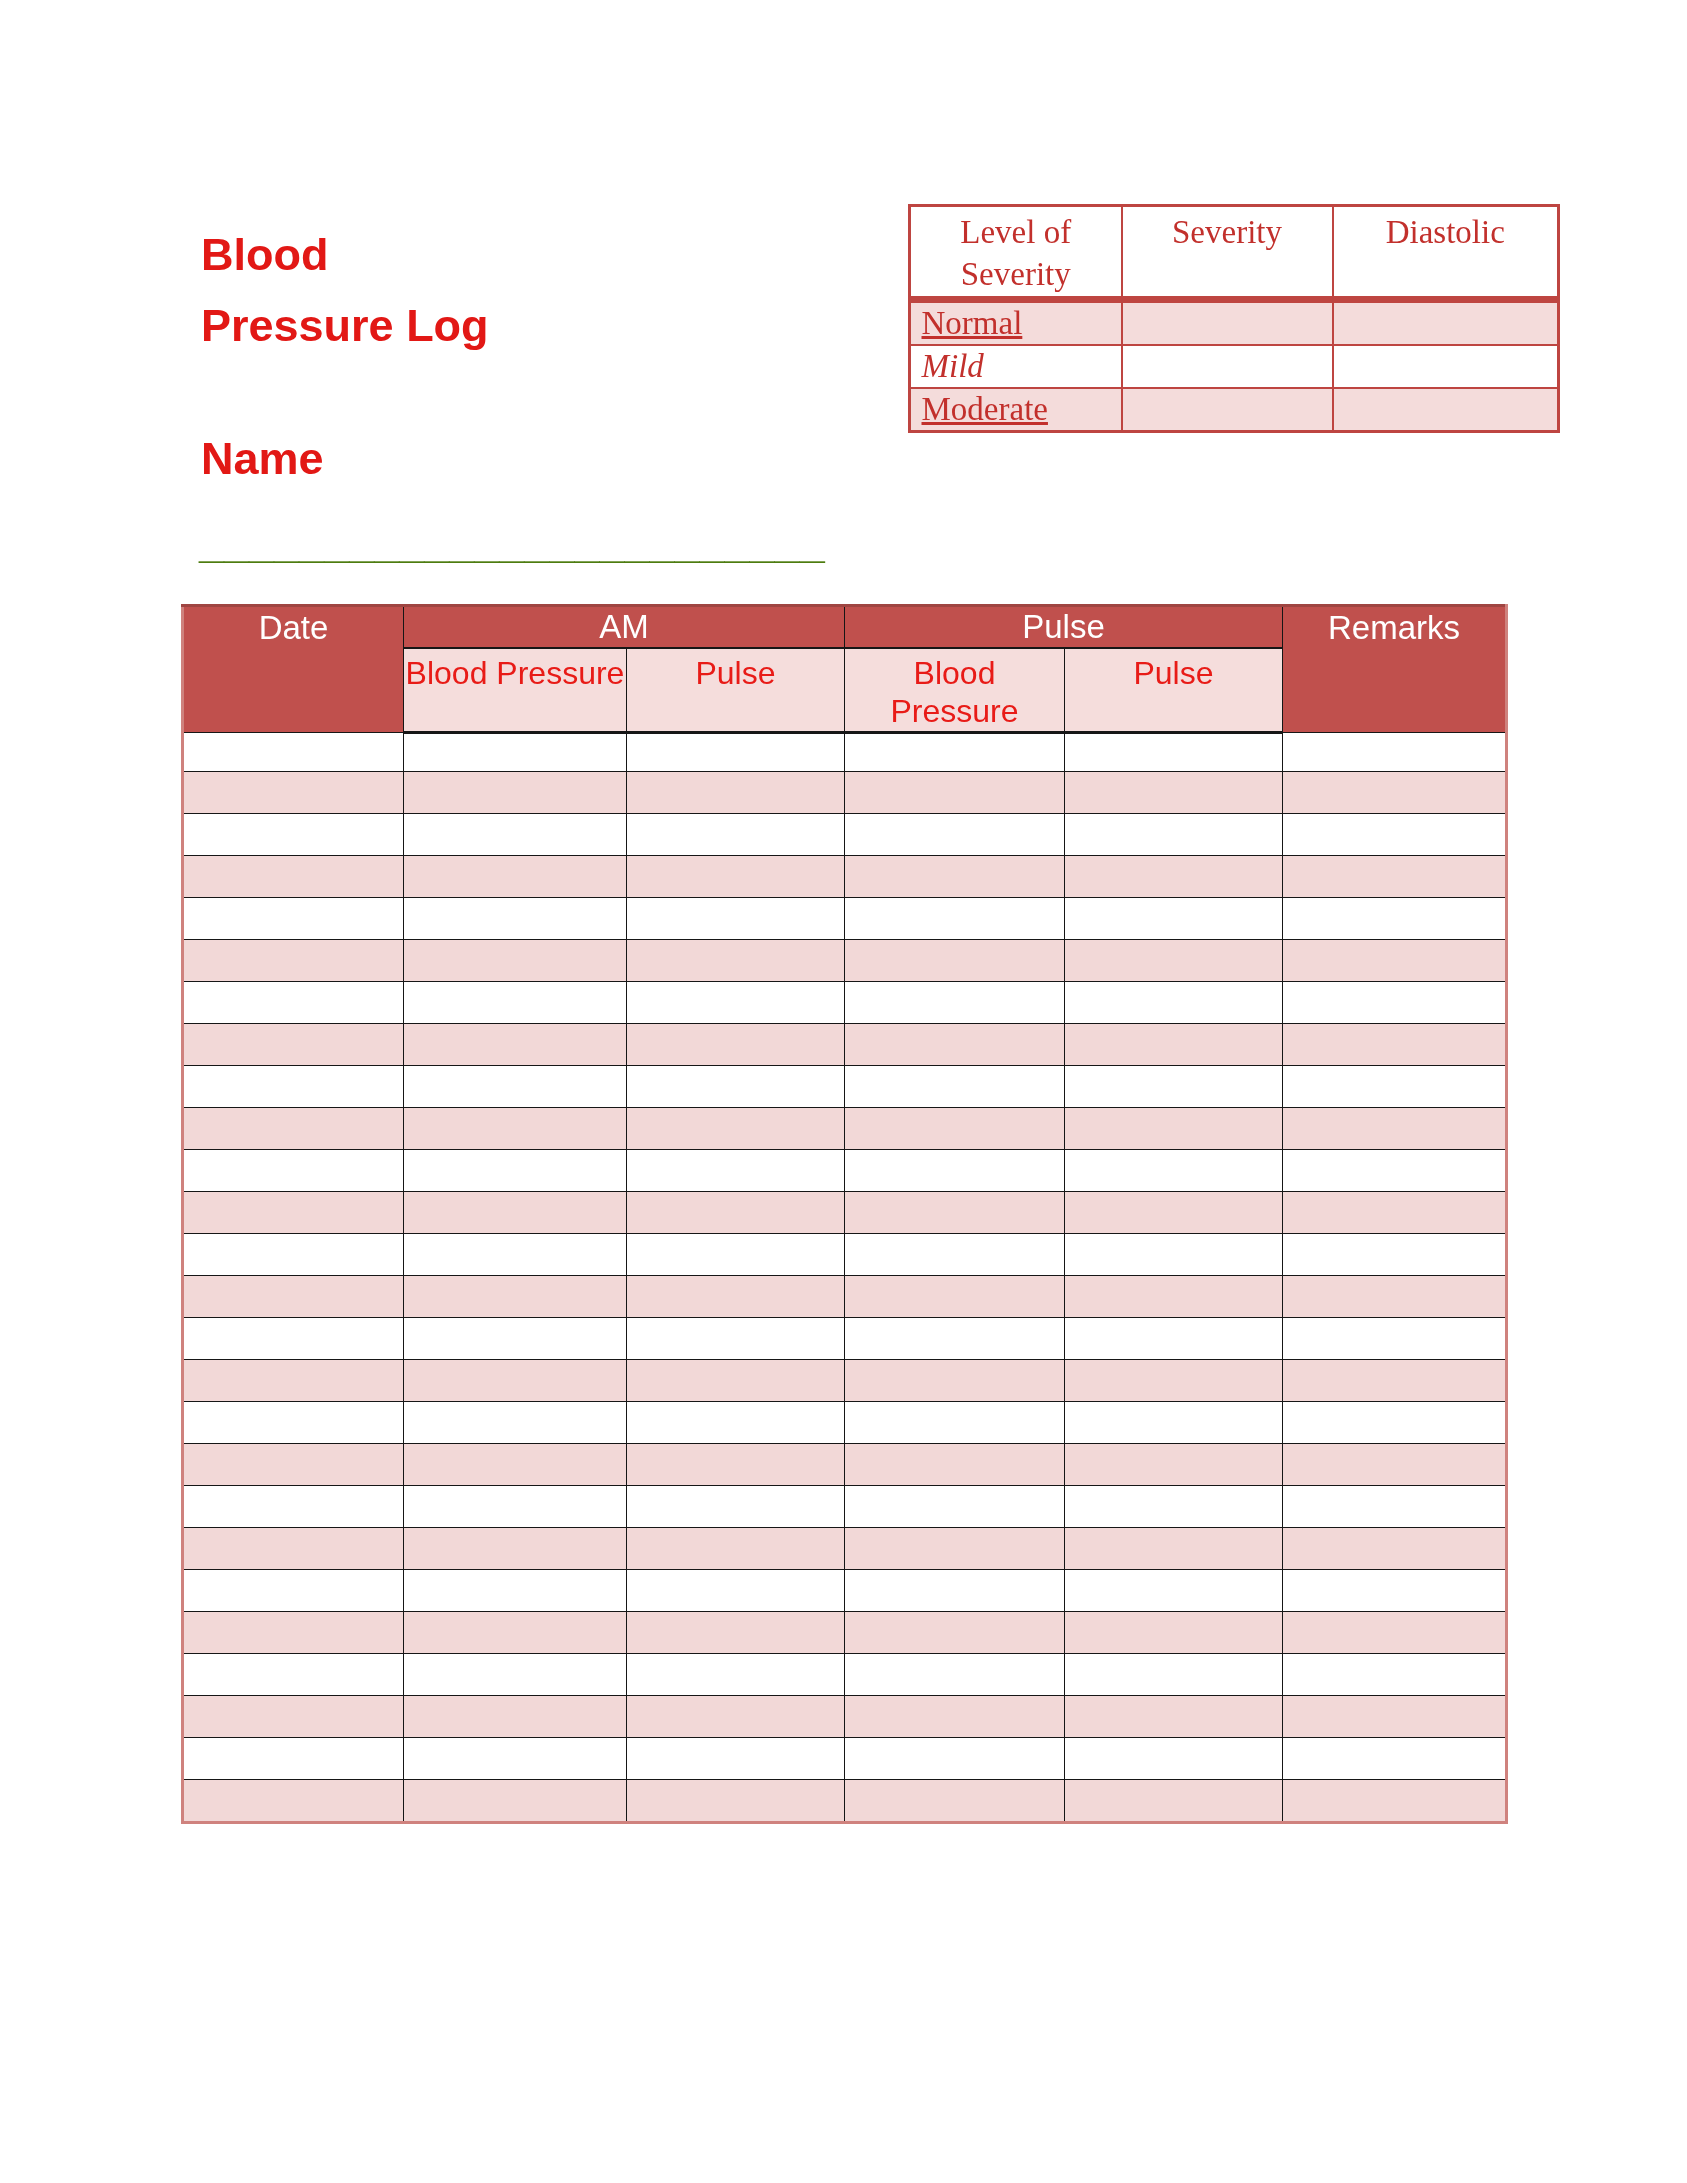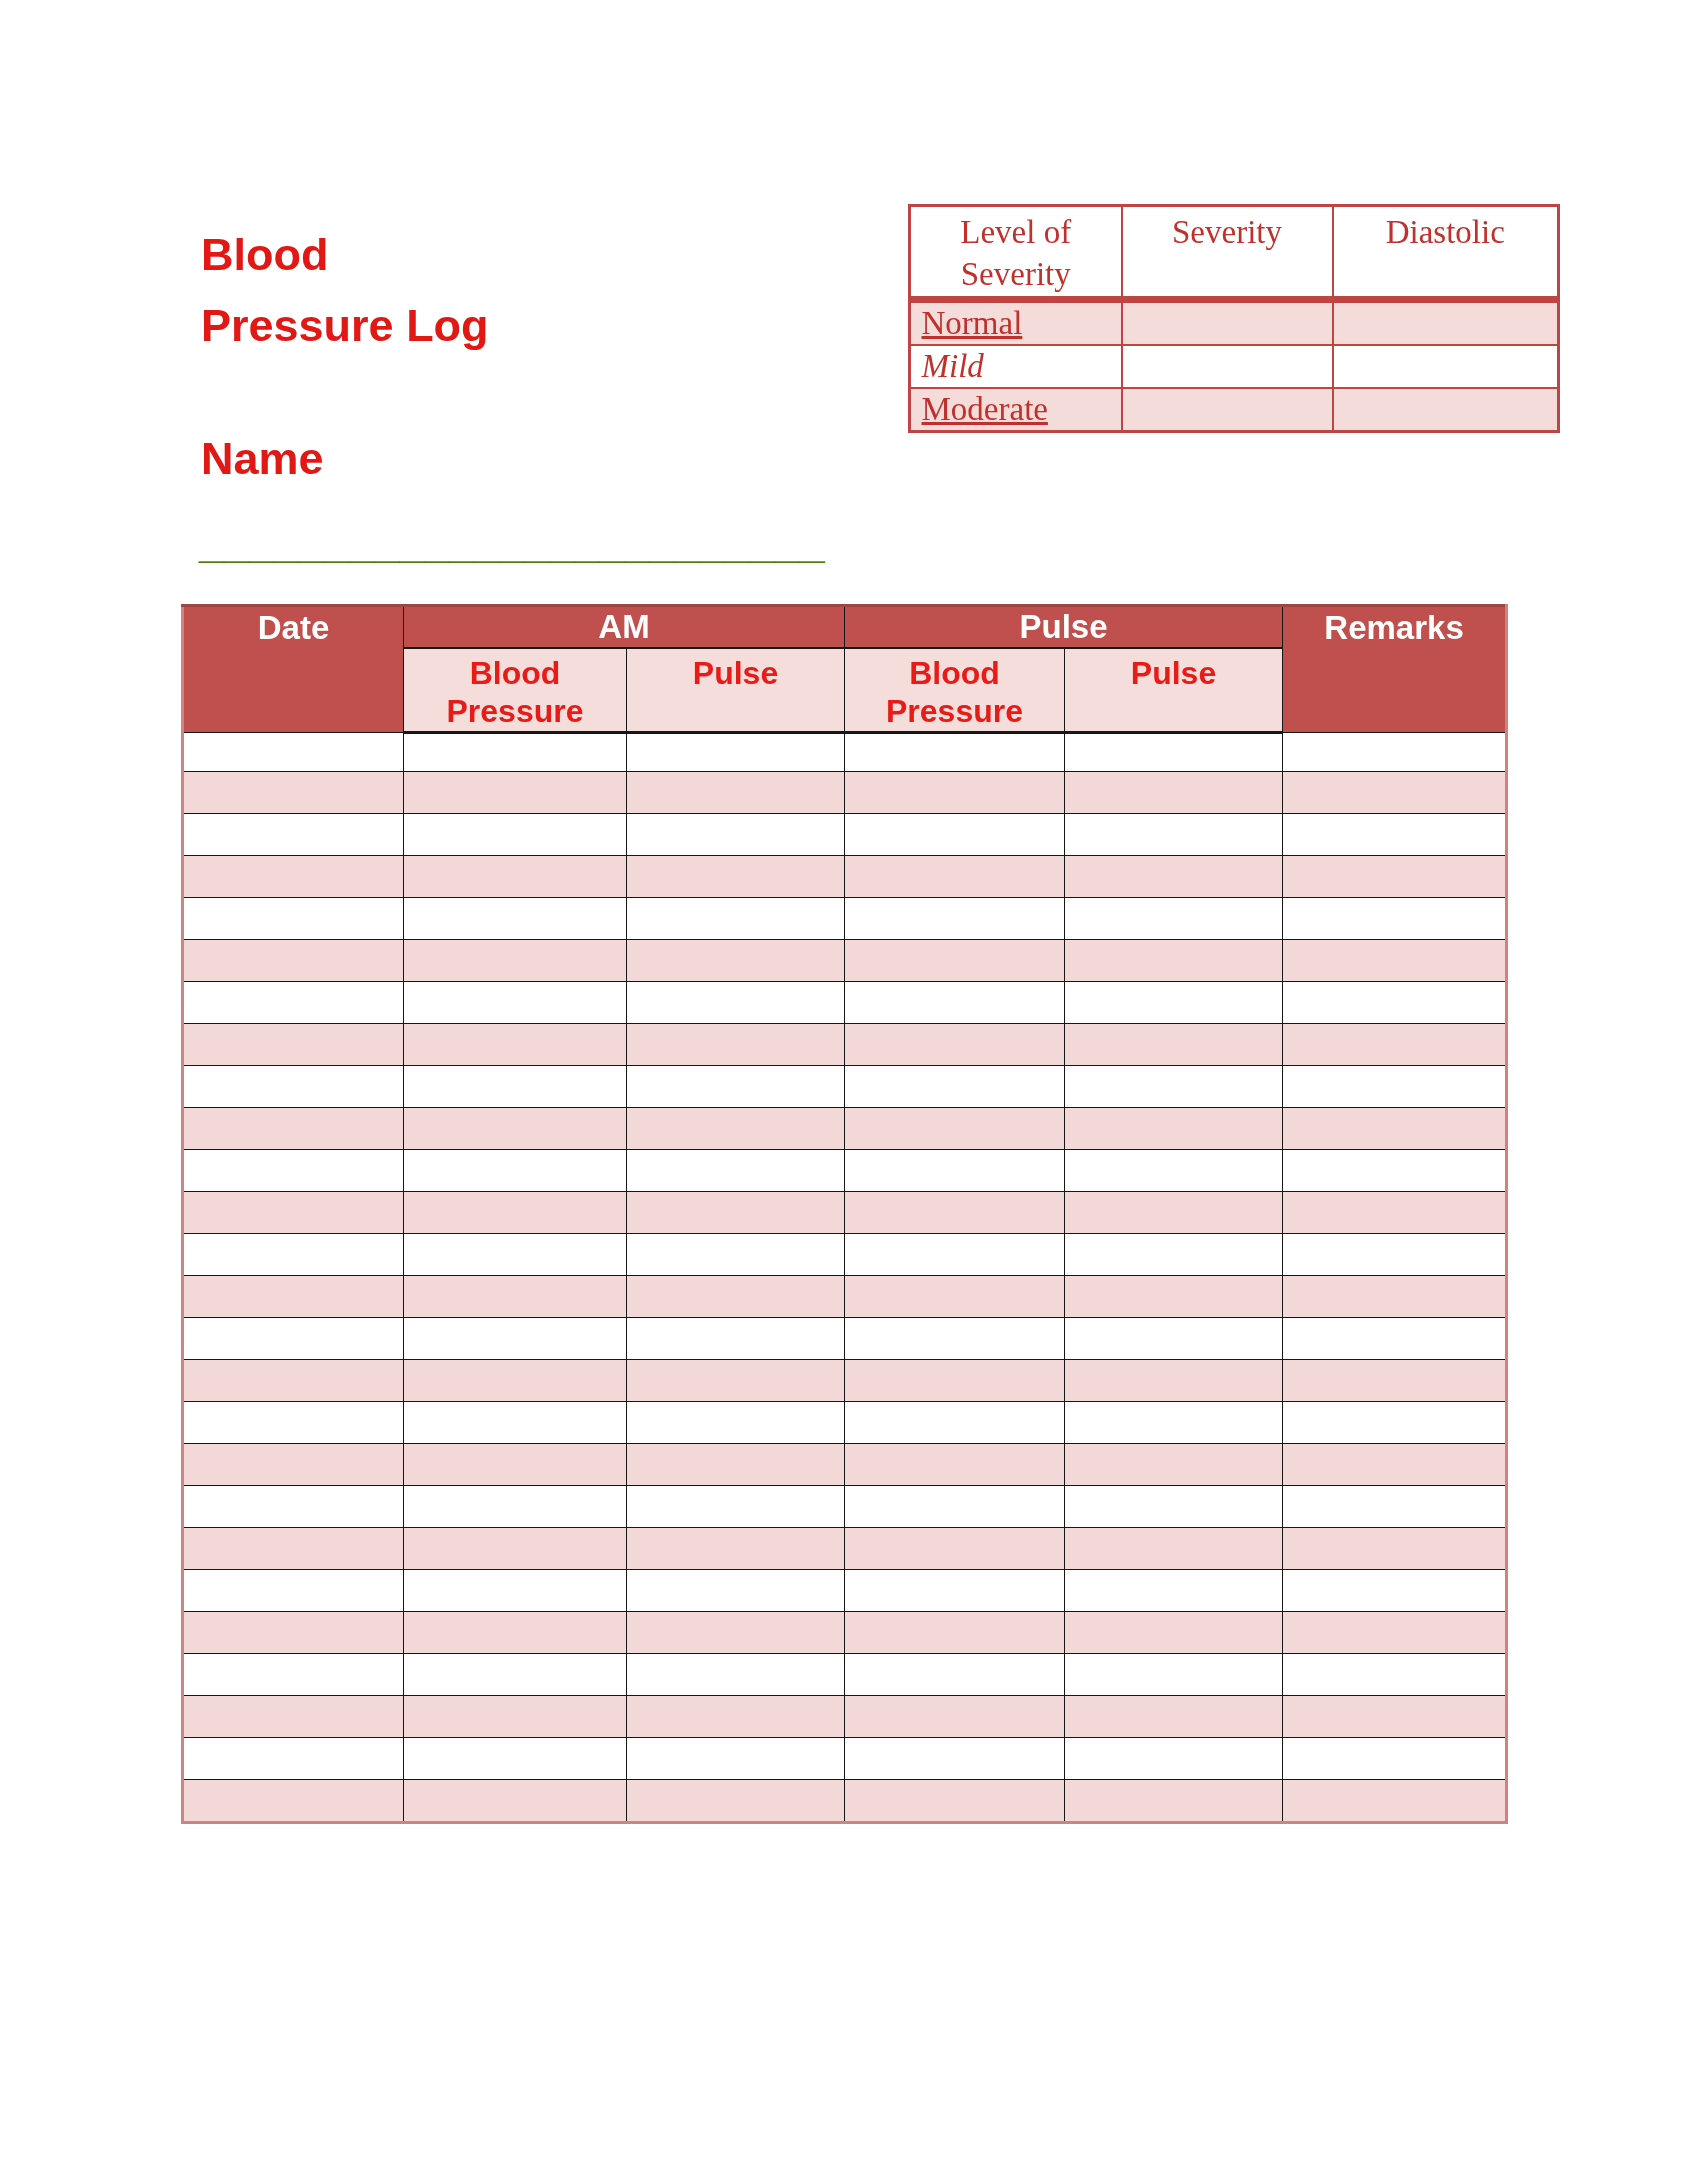--- a/index.html
+++ b/index.html
@@ -48,21 +48,21 @@
     font-size: 45px; font-weight: 700; color: #4d7c0f;
     letter-spacing: 0px; white-space: nowrap;
   }
 
   
   .log-table {
     position: absolute; left: 181px; top: 604px;
     width: 1324px; border-collapse: collapse; table-layout: fixed;
     border: 3.5px solid #cf827e; border-top: 3.5px solid #9f4542;
   }
-  .log-table th { font-weight: 700; }
+  .log-table th { font-weight: 400; }
   .log-table .group-row th {
     height: 37px; background: #c0504d; color: #ffffff;
     font-size: 33px; vertical-align: middle; text-align: center;
     border-left: 1.7px solid #161616; border-right: 1.7px solid #161616;
   }
   .log-table .group-row th.span-col { border-bottom: 2.6px solid #161616; }
   .log-table th.tall {
     vertical-align: top; padding-top: 1.7px;
   }
   .log-table .sub-row th {

